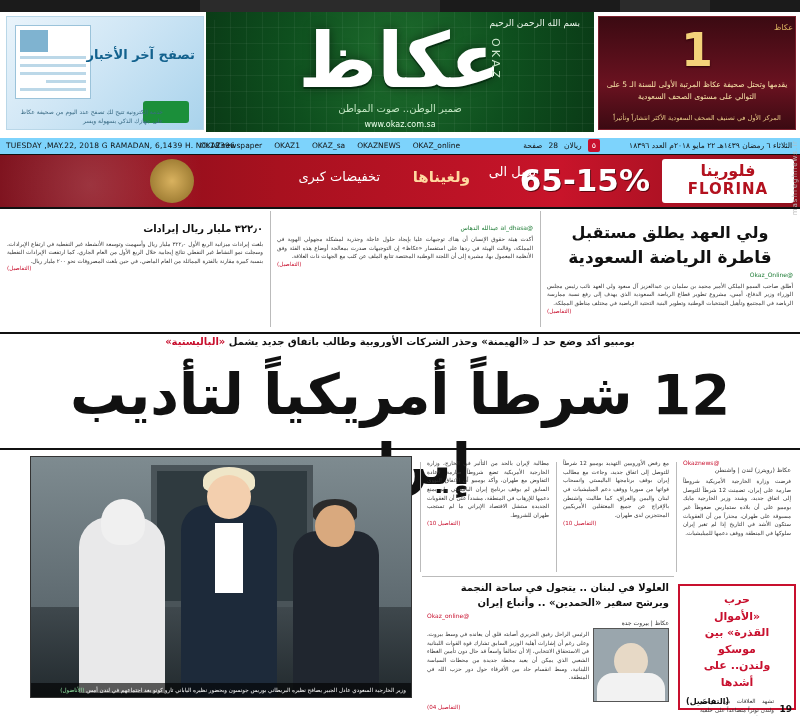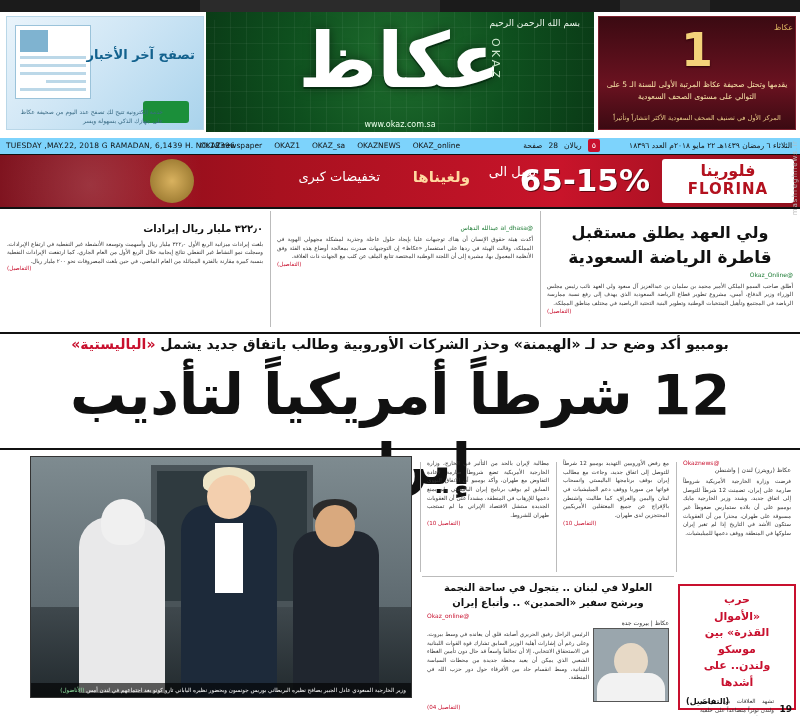--- a/index.html
+++ b/index.html
@@ -81,21 +81,21 @@
   
   .newsrow{position:absolute;top:207px;left:0;width:800px;height:125px;border-bottom:2px solid #111;}
   .col{position:absolute;top:0;height:125px;padding:15px 5px;box-sizing:border-box;}
   .colsep{position:absolute;top:4px;width:1px;height:116px;background:#bbb;}
   .hl{font-weight:bold;color:#111;text-align:center;line-height:1.35;}
   .body{font-size:5.6px;color:#333;line-height:1.55;text-align:justify;margin-top:4px;}
   .byline{font-size:6px;color:#1b7a33;text-align:right;margin-top:2px;}
   .more{color:#c8102e;font-size:5.6px;}
 
   
-  .kicker{position:absolute;top:336px;left:0;width:800px;text-align:center;font-size:14px;font-weight:bold;color:#111;}
+  .kicker{position:absolute;top:336px;left:0;width:800px;text-align:center;font-size:10px;font-weight:bold;color:#111;}
   .kicker .red{color:#c8102e;}
   .mainhead{position:absolute;top:360px;left:0;width:800px;text-align:center;
     font-size:56px;font-weight:bold;color:#111;line-height:70px;letter-spacing:-1px;}
   .mainrule{position:absolute;top:448px;left:0;width:800px;height:2px;background:#111;}
 
   
   .photo{position:absolute;left:30px;top:456px;width:380px;height:240px;background:#6b7d88;overflow:hidden;border:1px solid #333;}
   .photo .wall{position:absolute;left:0;top:0;width:380px;height:150px;background:linear-gradient(180deg,#7e8b90,#5e6a70);}
   .photo .door{position:absolute;left:120px;top:8px;width:150px;height:130px;background:#2f3a3f;border:6px solid #4a5459;}
   .photo .floor{position:absolute;left:0;top:150px;width:380px;height:90px;background:linear-gradient(180deg,#3f484d,#222a2e);}
@@ -114,21 +114,21 @@
 
   .lcol{position:absolute;top:456px;padding:3px 5px;box-sizing:border-box;}
   .lsep{position:absolute;width:1px;background:#bbb;}
 
   .redbox{position:absolute;left:12px;top:584px;width:156px;height:112px;border:2px solid #c8102e;box-sizing:border-box;
     text-align:center;padding:6px 20px;}
   .redbox .t{color:#c8102e;font-size:11px;font-weight:bold;line-height:1.5;}
   .redbox .b{font-size:5.6px;color:#333;line-height:1.6;margin-top:6px;text-align:justify;}
   .redbox .pg{position:absolute;left:6px;bottom:2px;font-size:8px;color:#111;font-weight:bold;}
 
-  .subhead{font-size:10px;font-weight:bold;color:#111;line-height:1.5;text-align:center;}
+  .subhead{font-size:10px;font-weight:bold;color:#111;line-height:1.5;}
   .smallimg{background:#9aa6ad;border:1px solid #555;position:relative;overflow:hidden;}
   .smallimg .hd{position:absolute;left:50%;top:14px;margin-left:-17px;width:34px;height:36px;background:#e7d9c6;border-radius:50%;}
   .smallimg .bd{position:absolute;left:50%;top:44px;margin-left:-34px;width:68px;height:50px;background:#f2f2f2;border-radius:16px 16px 0 0;}
 
   .watermark{position:absolute;right:1px;top:140px;color:#b9b9b9;font-size:7px;letter-spacing:1px;
     writing-mode:vertical-rl;transform:rotate(180deg);}
   .pagenum{position:absolute;right:8px;bottom:2px;font-size:9px;font-weight:bold;color:#111;}
 </style>
 </head>
 <body>
@@ -153,20 +153,21 @@
       </div>
       <div class="promo">تصفح آخر الأخبار</div>
       <div class="okazmini"></div>
       <div class="subline">خدمة إلكترونية تتيح لك تصفح عدد اليوم من صحيفة عكاظ على جهازك الذكي بسهولة ويسر</div>
     </div>
 
     <div class="mh-center">
       <div class="basmala">بسم الله الرحمن الرحيم</div>
       <div class="okaz-word">عكاظ</div>
       <div class="okaz-lat">OKAZ</div>
+      <div class="okaz-slogan">ضمير الوطن.. صوت المواطن</div>
       <div class="okaz-url">www.okaz.com.sa</div>
     </div>
 
     <div class="mh-right">
       <div class="sidetag">عكاظ</div>
       <div class="gold1">1</div>
       <div class="gold-sub">يقدمها وتحتل صحيفة عكاظ المرتبة الأولى للسنة الـ 5 على التوالي على مستوى الصحف السعودية</div>
       <div class="gold-sub2">المركز الأول في تصنيف الصحف السعودية الأكثر انتشاراً وتأثيراً</div>
     </div>
   </div>

